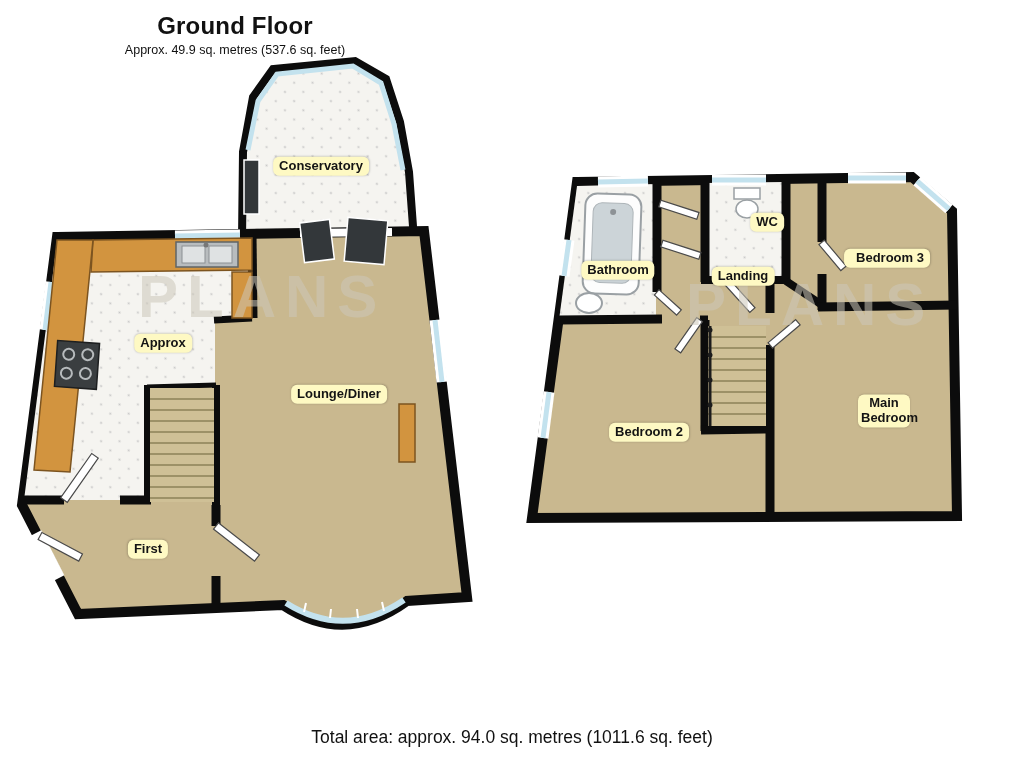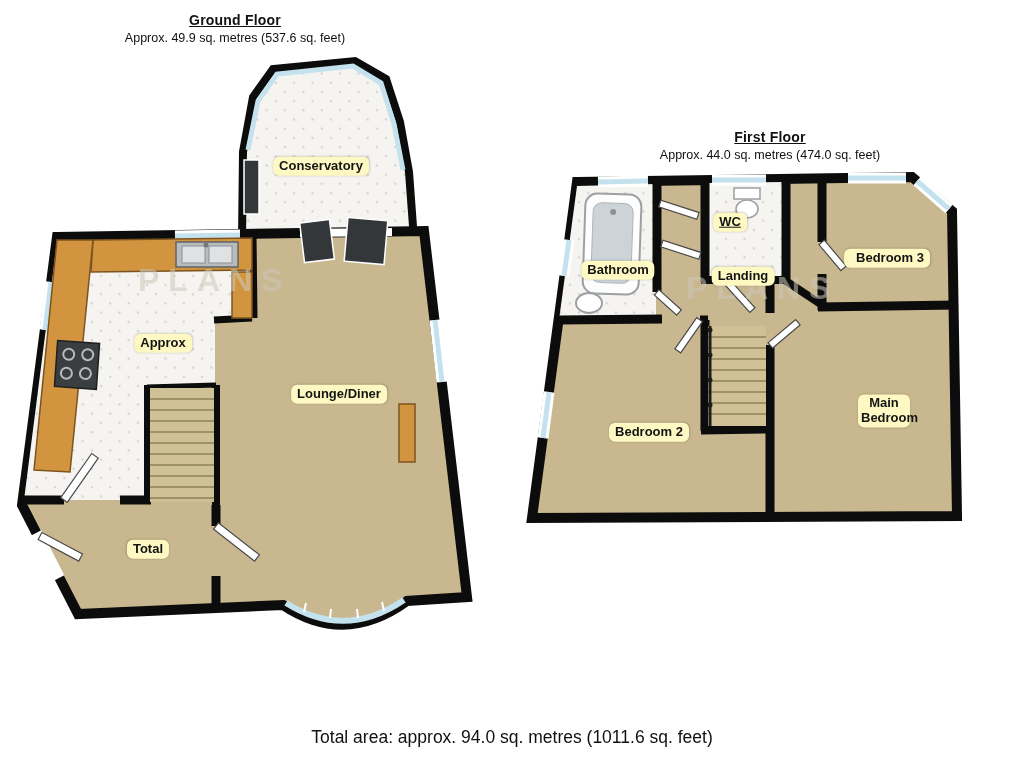--- a/index.html
+++ b/index.html
@@ -7,33 +7,33 @@
   body {
     background:#ffffff;
     font-family:"Liberation Sans", sans-serif;
     position:relative;
     overflow:hidden;
     color:#111;
   }
   .canvas { position:absolute; left:0; top:0; width:1024px; height:768px; }
   svg.plan { position:absolute; left:0; top:0; }
   .floor-header { position:absolute; text-align:center; }
-  .ft-title { font-size:14px; font-weight:bold; letter-spacing:.2px;text-decoration:underline; }
+  .ft-title { font-size:24px; font-weight:bold; letter-spacing:.2px; }
   .ft-area  { font-size:12.5px; margin-top:3px; }
   .room-label {
     position:absolute; transform:translate(-50%,-50%);
     background:#fef9c3; color:#141414;
     font-weight:bold; font-size:13px; line-height:1.12;
     padding:2px 6px; border-radius:6px;
     white-space:nowrap; text-align:center;
     box-shadow:0 0 2px rgba(0,0,0,.18);
   }
   .room-label.wrap { white-space:normal; width:52px; padding:2px 3px; }
   .watermark {
-    position:absolute; font-weight:bold; font-size:32px;
+    position:absolute; font-weight:bold; font-size:60px;
     letter-spacing:9px; color:#cdc8ba; opacity:.55;
     pointer-events:none; user-select:none;
   }
   .total-area {
     position:absolute; left:0; right:0; top:727px;
     text-align:center; font-size:17.5px; color:#111;
   }
 </style>
 </head>
 <body>
@@ -198,31 +198,27 @@
     </g>
   </svg>
 
   <div class="watermark" style="left:138px; top:262px;">PLANS</div>
   <div class="watermark" style="left:686px; top:270px;">PLANS</div>
 
   <div class="floor-header" style="left:85px; top:12px; width:300px;">
     <div class="ft-title">Ground Floor</div>
     <div class="ft-area">Approx. 49.9 sq. metres (537.6 sq. feet)</div>
   </div>
-  <div class="floor-header" style="left:620px; top:129px; width:300px;">
-    <div class="ft-title">First Floor</div>
-    <div class="ft-area">Approx. 44.0 sq. metres (474.0 sq. feet)</div>
-  </div>
 
   <span class="room-label" style="left:321px; top:166px;">Conservatory</span>
   <span class="room-label" style="left:163px; top:343px;">Approx</span>
   <span class="room-label" style="left:339px; top:394px;">Lounge/Diner</span>
-  <span class="room-label" style="left:148px; top:549px;">Total</span>
+  <span class="room-label" style="left:148px; top:549px;">First</span>
 
   <span class="room-label" style="left:618px; top:270px;">Bathroom</span>
-  <span class="room-label" style="left:730px; top:222px;text-decoration:underline;">WC</span>
+  <span class="room-label" style="left:767px; top:222px;">WC</span>
   <span class="room-label" style="left:743px; top:276px;">Landing</span>
   <span class="room-label" style="left:887px; top:258px;padding-left:12px;">Bedroom 3</span>
   <span class="room-label" style="left:649px; top:432px;">Bedroom 2</span>
   <span class="room-label wrap" style="left:884px; top:411px;">Main Bedroom</span>
 
   <div class="total-area">Total area: approx. 94.0 sq. metres (1011.6 sq. feet)</div>
 </div>
 
 </body></html>

